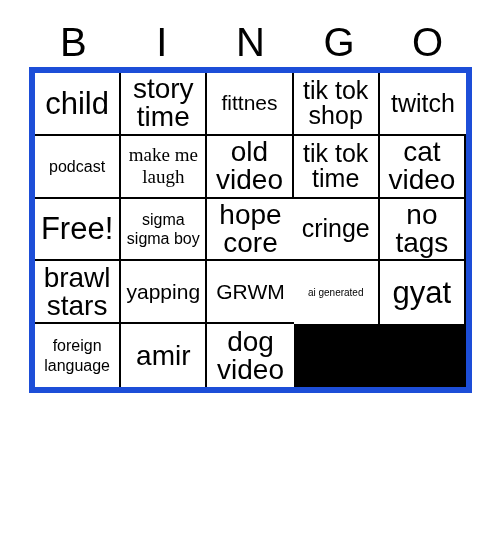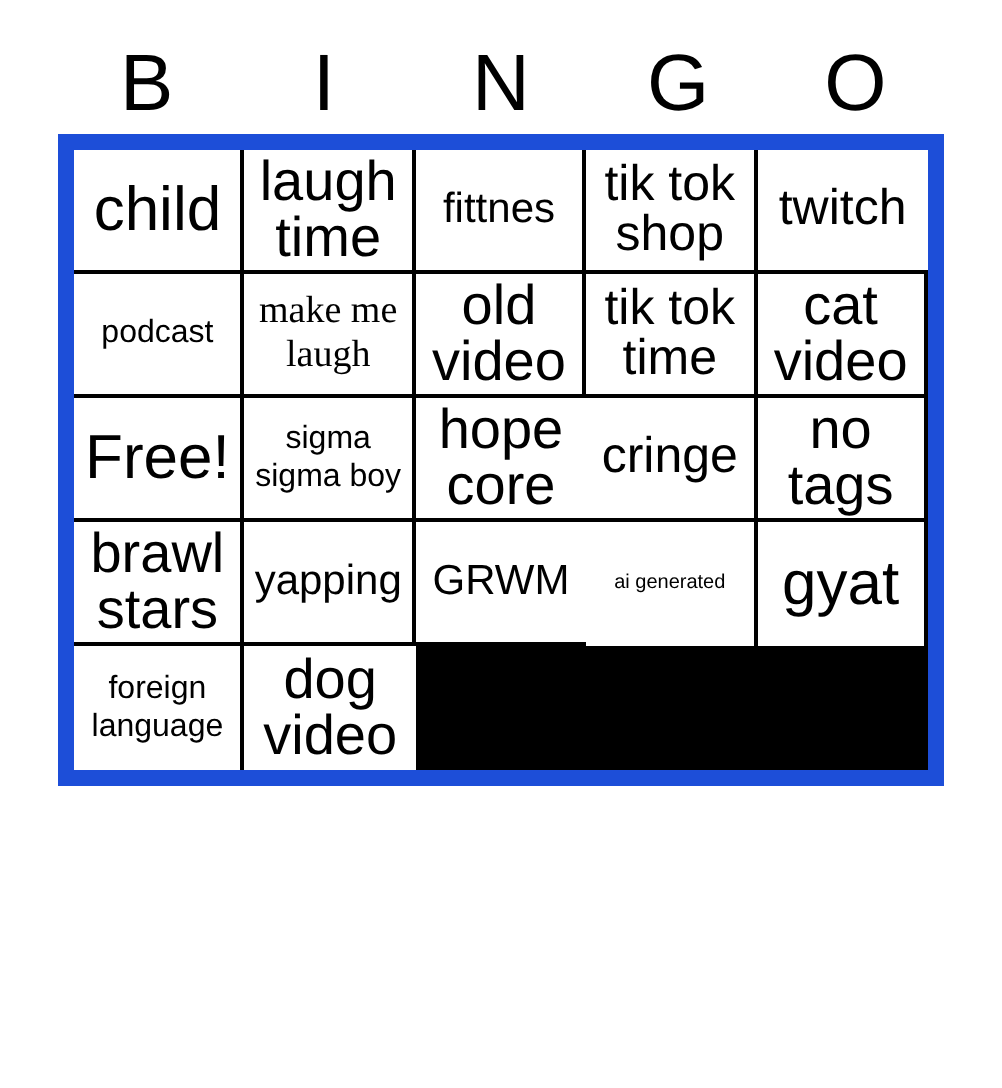--- a/index.html
+++ b/index.html
@@ -44,21 +44,21 @@
   }
 
   
   #bingo-grid {
     position: absolute;
     left: 29px;
     top: 67px;
     width: 443px;
     height: 326px;
     box-sizing: border-box;
-    border: 8px solid #1d4ed8;
+    border: 6px solid #1d4ed8;
     display: grid;
     grid-template-columns: repeat(5, 1fr);
     grid-template-rows: repeat(5, 1fr);
     background: #000000;
     gap: 0;
   }
 
   .bingo-cell {
     background: #ffffff;
     box-sizing: border-box;
@@ -103,21 +103,21 @@
     <div class="header-letter">G</div>
     <div class="header-letter">O</div>
   </div>
 
   <div id="bingo-grid">
 
     <div class="bingo-cell sz-xxl">
         <span class="cell-text">child</span>
       </div>
     <div class="bingo-cell sz-xl">
-        <span class="cell-text">laugh time</span>
+        <span class="cell-text">story time</span>
       </div>
     <div class="bingo-cell sz-md">
         <span class="cell-text">fittnes</span>
       </div>
     <div class="bingo-cell sz-lg">
         <span class="cell-text">tik tok shop</span>
       </div>
     <div class="bingo-cell sz-lg col-last">
         <span class="cell-text">twitch</span>
       </div>
@@ -166,18 +166,21 @@
 
     <div class="bingo-cell sz-xxs row-last">
         <span class="cell-text">ai generated</span>
       </div>
     <div class="bingo-cell sz-xxl row-last">
         <span class="cell-text">gyat</span>
       </div>
     <div class="bingo-cell sz-xs row-last">
         <span class="cell-text">foreign language</span>
       </div>
+    <div class="bingo-cell sz-xl row-last">
+        <span class="cell-text">amir</span>
+      </div>
     <div class="bingo-cell sz-xl row-last col-last">
         <span class="cell-text">dog video</span>
       </div>
 
   </div>
 </div>
 
 </body></html>

